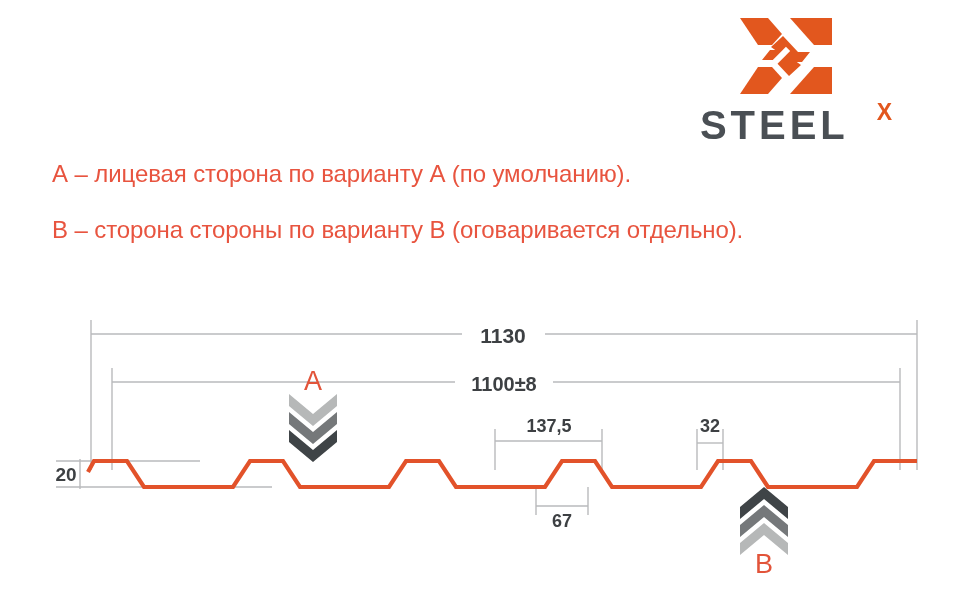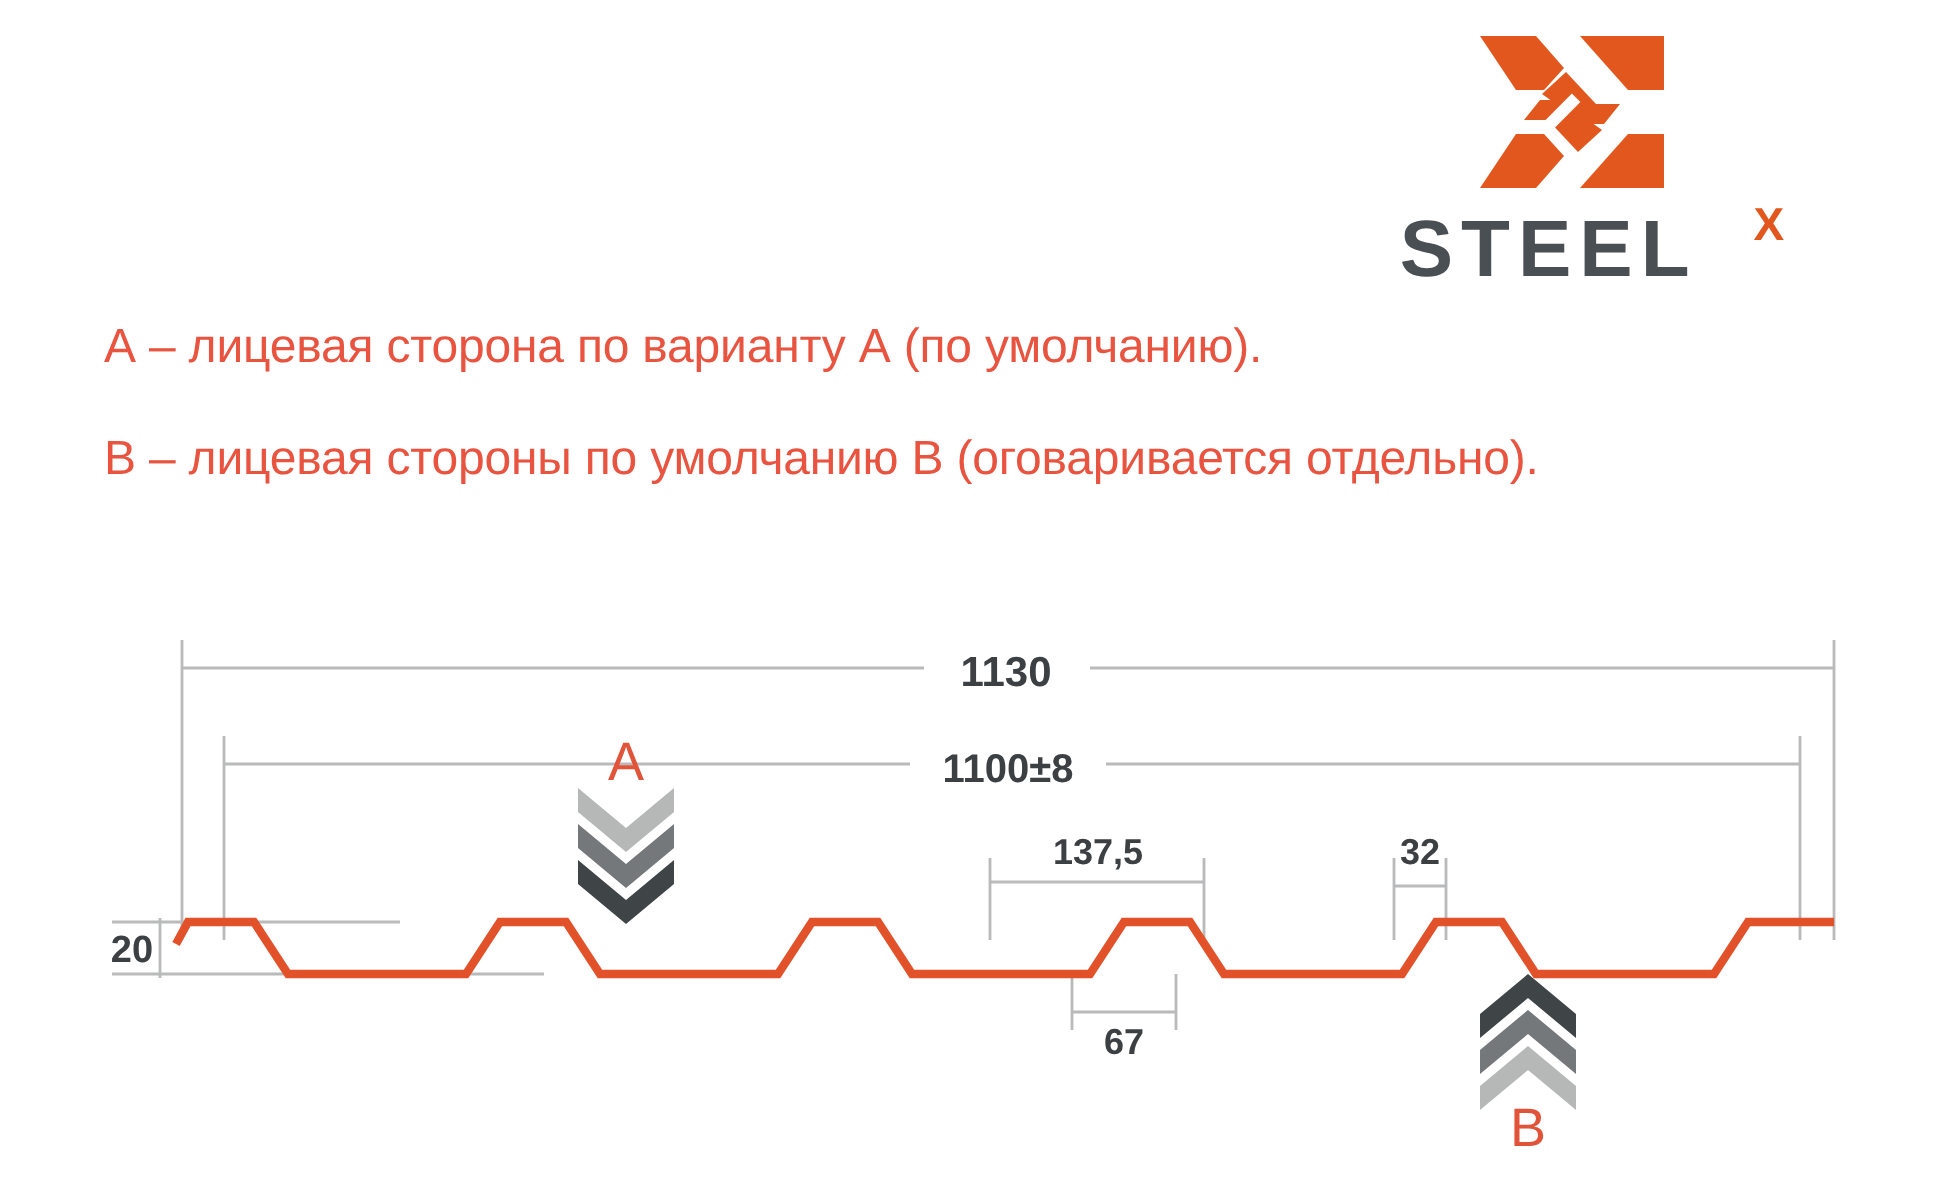--- a/index.html
+++ b/index.html
@@ -109,21 +109,21 @@
       <rect x="40" y="30" width="6" height="20" transform="rotate(45 43 40)"></rect>
     </g>
   </svg>
   <div id="logo-wordmark">
     <span id="logo-steel-text">STEEL</span>
     <span id="logo-x-text">X</span>
   </div>
 </div>
 
 <div class="desc-line" id="desc-line-a">А – лицевая сторона по варианту А (по умолчанию).</div>
-<div class="desc-line" id="desc-line-b">В – лицевая стороны по умолчанию В (оговаривается отдельно).</div>
+<div class="desc-line" id="desc-line-b">В – сторона стороны по варианту В (оговаривается отдельно).</div>
 
 <svg id="drawing" viewBox="0 0 970 597">
 
   <g>
     <line x1="91" y1="320" x2="91" y2="470" stroke="#b9babc" stroke-width="1.4"></line>
     <line x1="917" y1="320" x2="917" y2="470" stroke="#b9babc" stroke-width="1.4"></line>
     <line x1="91" y1="334" x2="462" y2="334" stroke="#b9babc" stroke-width="1.4"></line>
     <line x1="545" y1="334" x2="917" y2="334" stroke="#b9babc" stroke-width="1.4"></line>
     <text class="dim-text" x="503" y="343" font-size="21" text-anchor="middle">1130</text>
   </g>

